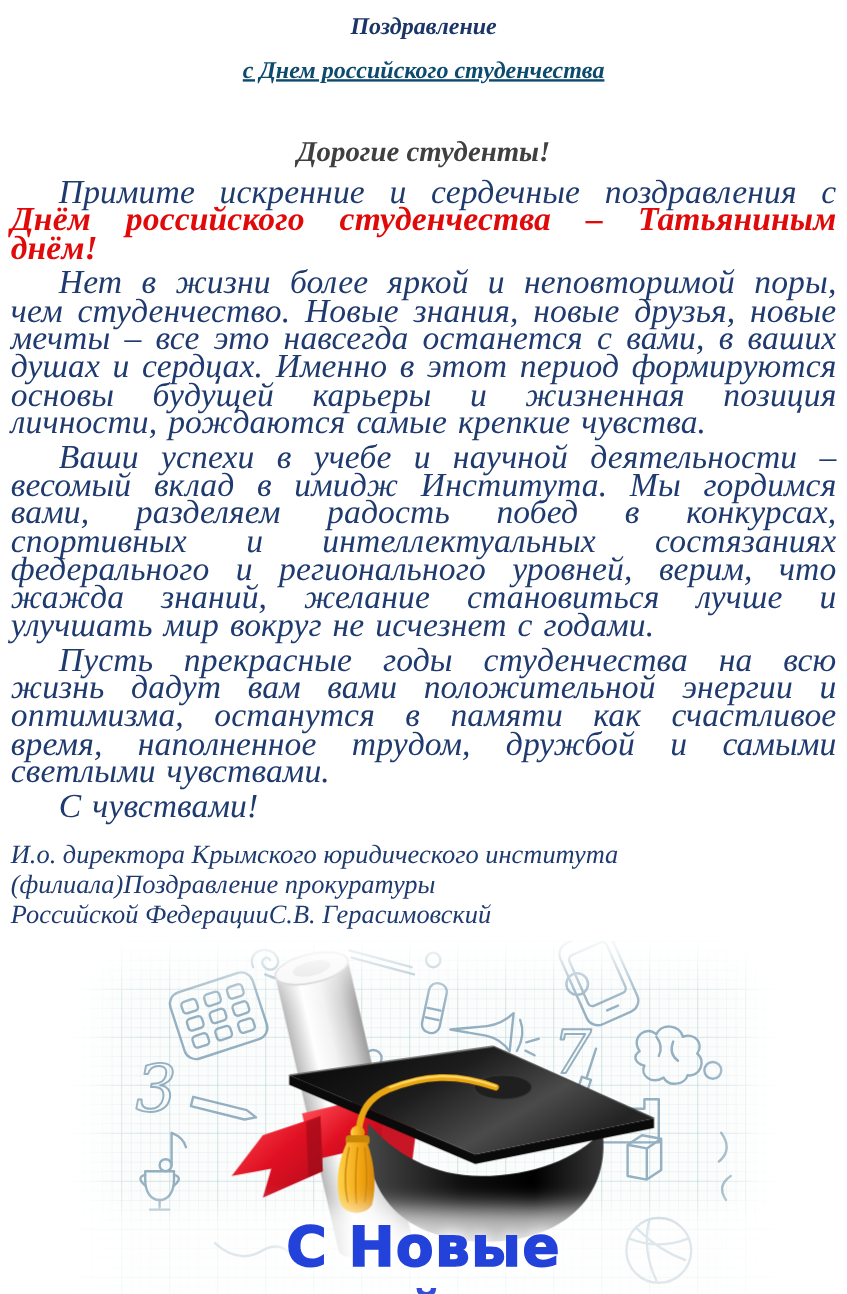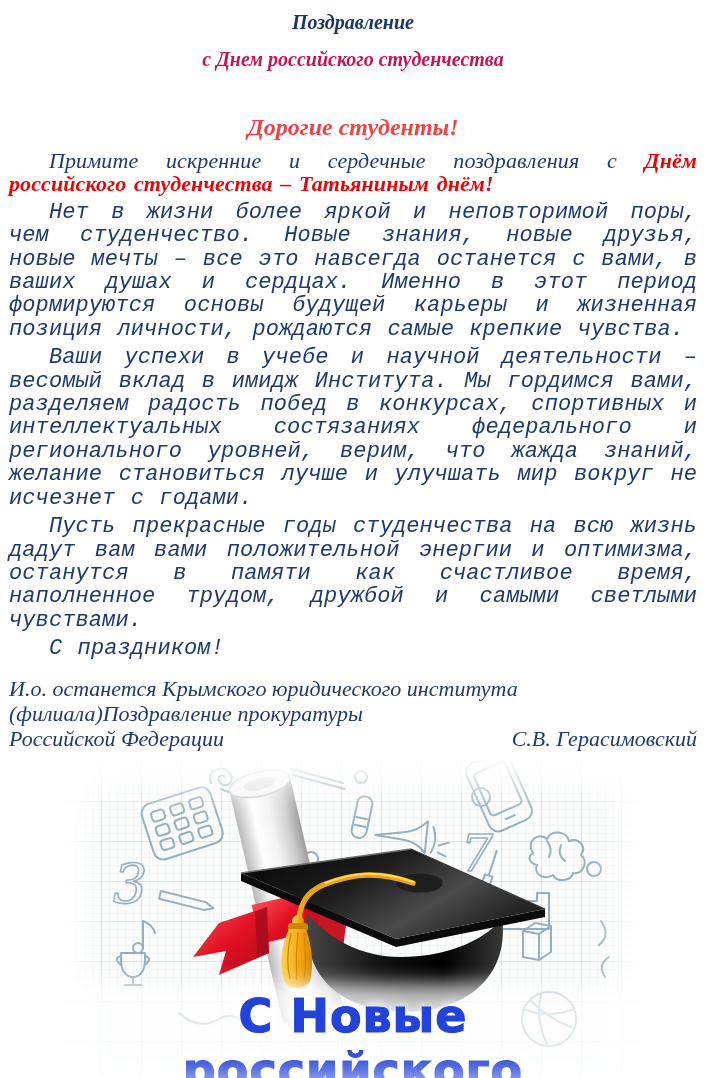--- a/index.html
+++ b/index.html
@@ -11,30 +11,30 @@
   .doc{padding:4px 9px 0 9px;}
   .title{
     font-style:italic;font-weight:700;font-size:20px;line-height:37px;
     text-align:center;color:#1b3566;margin:0;
   }
   .salutation{
     font-style:italic;font-weight:700;font-size:24px;line-height:26px;
     text-align:center;color:#e10a0a;margin:11px 0 9px 0;
   }
   p.body{
-    font-style:italic;font-size:22px;line-height:23.4px;
+    font-style:italic;font-size:28px;line-height:23.4px;
     color:#1e3a6e;text-align:justify;text-indent:40px;
     margin:0;word-spacing:2px;letter-spacing:0.1px;
   }
-  p.body.sp{margin-top:5px;font-family:Liberation Mono, monospace;}
+  p.body.sp{margin-top:5px;}
   .hl{color:#e10a0a;font-weight:700;}
   .signature{
     margin-top:15px;font-style:italic;font-size:22px;line-height:25px;color:#1e3a6e;
   }
-  .sig-row{display:flex;justify-content:space-between;align-items:baseline;}
+  .sig-row{display:flex;align-items:baseline;}
   .banner{
     position:relative;width:585px;height:346px;margin:10px auto 0 auto;background:#fbfcfc;
   }
   .banner svg{position:absolute;left:0;top:0;}
   .caption-glow{
     position:absolute;left:10px;right:10px;top:222px;height:118px;
     background:rgba(255,255,255,0.70);filter:blur(9px);pointer-events:none;
   }
   .banner-caption{
     position:absolute;left:0;right:0;top:228px;text-align:center;
@@ -47,35 +47,35 @@
     content:"";position:absolute;left:0;top:0;right:0;bottom:0;
     box-shadow:inset 0 0 38px 26px #ffffff;pointer-events:none;
   }
 </style>
 </head>
 <body>
 
 <div class="doc">
   <h1 class="title">
     <div style="color: rgb(27, 53, 102);">Поздравление</div>
-    <div style="color: #be185d;">с Днем российского студенчества</div>
+    <div style="color: #0c4a6e; text-decoration: underline;">с Днем российского студенчества</div>
   </h1>
 
-  <div class="salutation" style="color: #ef4444; margin-top: 36px;">Дорогие студенты!</div>
+  <div class="salutation" style="color: #404040; margin-top: 36px;">Дорогие студенты!</div>
 
   <p class="body">
     <span>Примите искренние и сердечные поздравления с </span><span class="hl" style="color: rgb(225, 10, 10);">Днём российского студенчества – Татьяниным днём!</span>
   </p>
   <p class="body sp">Нет в жизни более яркой и неповторимой поры, чем студенчество. Новые знания, новые друзья, новые мечты – все это навсегда останется с вами, в ваших душах и сердцах. Именно в этот период формируются основы будущей карьеры и жизненная позиция личности, рождаются самые крепкие чувства.</p>
   <p class="body sp">Ваши успехи в учебе и научной деятельности – весомый вклад в имидж Института. Мы гордимся вами, разделяем радость побед в конкурсах, спортивных и интеллектуальных состязаниях федерального и регионального уровней, верим, что жажда знаний, желание становиться лучше и улучшать мир вокруг не исчезнет с годами.</p>
   <p class="body sp">Пусть прекрасные годы студенчества на всю жизнь дадут вам вами положительной энергии и оптимизма, останутся в памяти как счастливое время, наполненное трудом, дружбой и самыми светлыми чувствами.</p>
-  <p class="body sp">С праздником!</p>
+  <p class="body sp">С чувствами!</p>
 
   <div class="signature">
-    <div>И.о. останется Крымского юридического института</div>
+    <div>И.о. директора Крымского юридического института</div>
     <div>(филиала)Поздравление прокуратуры</div>
     <div class="sig-row">
       <span>Российской Федерации</span>
       <span>С.В. Герасимовский</span>
     </div>
   </div>
 
   <div class="banner">
     <svg width="585" height="346" viewBox="0 0 585 346">
       <defs>

